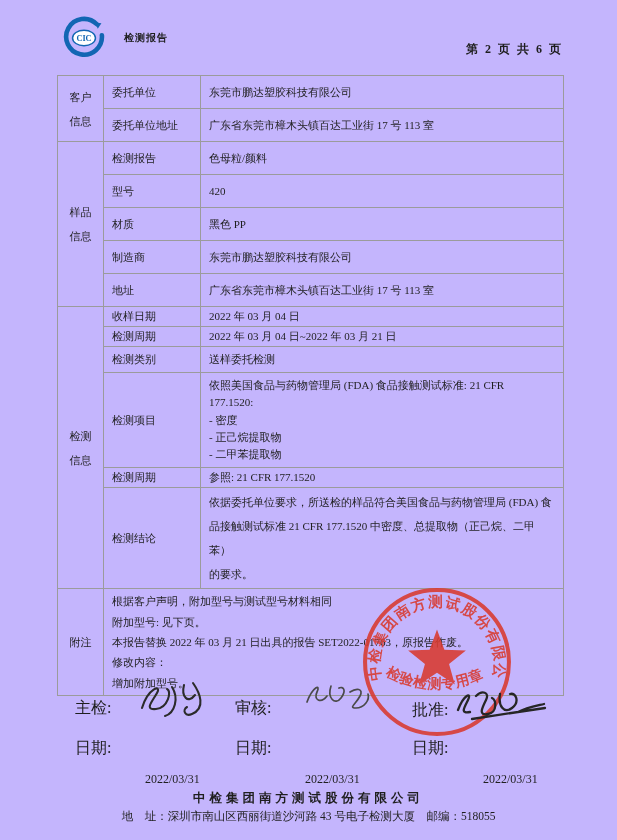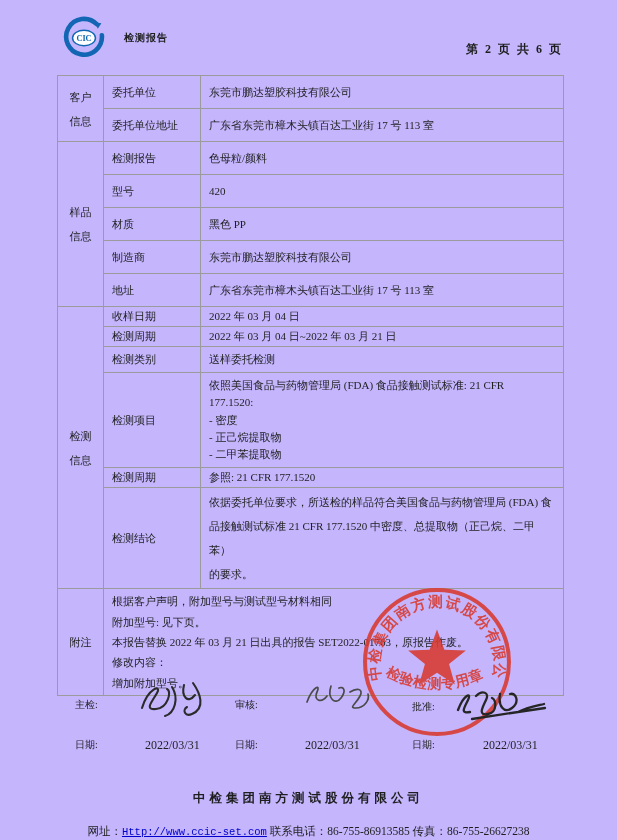--- a/index.html
+++ b/index.html
@@ -33,23 +33,23 @@
   td.sec { text-align:center; white-space:pre-line; line-height:24px; padding:2px 2px; }
   td.fld { padding-left:9px; }
   td.val { padding-left:10px; }
   .pre { white-space:pre-line; }
   .h33 { height:33px; } .h27 { height:14px; } .h26 { height:26px; }
   .h87 { height:87px; } .h20 { height:20px; } .h50 { height:50px; } .h102 { height:102px; }
   .lh17 { line-height:17.3px; padding-top:4px !important; padding-bottom:4px !important;margin-top:37px; }
   .lh16 { line-height:24px; padding-top:2px !important; padding-bottom:2px !important; }
   .lh20 { line-height:20.3px; padding-top:2px !important; padding-bottom:2px !important; vertical-align:top !important; }
   
-  .sig-label { position:absolute; font-size:10px;font-family:Liberation Serif, serif; }
+  .sig-label { position:absolute; font-size:16px;font-family:Liberation Serif, serif; }
   .sig-svg { position:absolute; z-index:3; }
-  .date-val { position:absolute; font-size:12px; }
+  .date-val { position:absolute; font-size:12px;margin-top:34px; }
   
   .stamp { position:absolute; left:361px; top:586px; width:152px; height:152px; z-index:2; opacity:0.88; pointer-events:none; }
   
   .ftr-company { position:absolute; left:0; width:100%; top:790px; text-align:center; font-size:12.5px; font-weight:bold; letter-spacing:4px; }
   .ftr-line1 { position:absolute; left:0; width:100%; top:809px; text-align:center; font-size:11.5px; }
   .ftr-line2 { position:absolute; left:0; width:100%; top:824px; text-align:center; font-size:11.5px; }
   .weblink { color:#0000cc; text-decoration:underline; font-family:"Liberation Mono","DejaVu Sans Mono",monospace; font-size:10.5px; }
 </style>
 </head>
 <body>
@@ -180,15 +180,15 @@
     <text fill="#d93a2e" font-size="14.5" font-weight="bold" letter-spacing="1.5" font-family="Liberation Serif, serif">
       <textPath href="#arcTop" startOffset="2">中检集团南方测试股份有限公司</textPath>
     </text>
     <polygon points="75,43 82.3,62.9 103.5,63.7 86.9,76.9 92.6,97.3 75,85.5 57.4,97.3 63.1,76.9 46.5,63.7 67.7,62.9" fill="#d93a2e"></polygon>
     <text fill="#d93a2e" font-size="14" font-weight="bold" letter-spacing="0.5" font-family="Liberation Serif, serif">
       <textPath href="#arcBottom" startOffset="0">检验检测专用章</textPath>
     </text>
   </svg>
 
   <div class="ftr-company">中检集团南方测试股份有限公司</div>
-  <div class="ftr-line2"><span>网址：</span><a class="weblink" href="#">Http://www.ccic-set.com</a><span> 联系电话：86-755-86913585  传真：86-755-26627238</span></div>
+  <div class="ftr-line1">地　址：深圳市南山区西丽街道沙河路 43 号电子检测大厦　邮编：518055</div>
 
 </div>
 
 </body></html>

